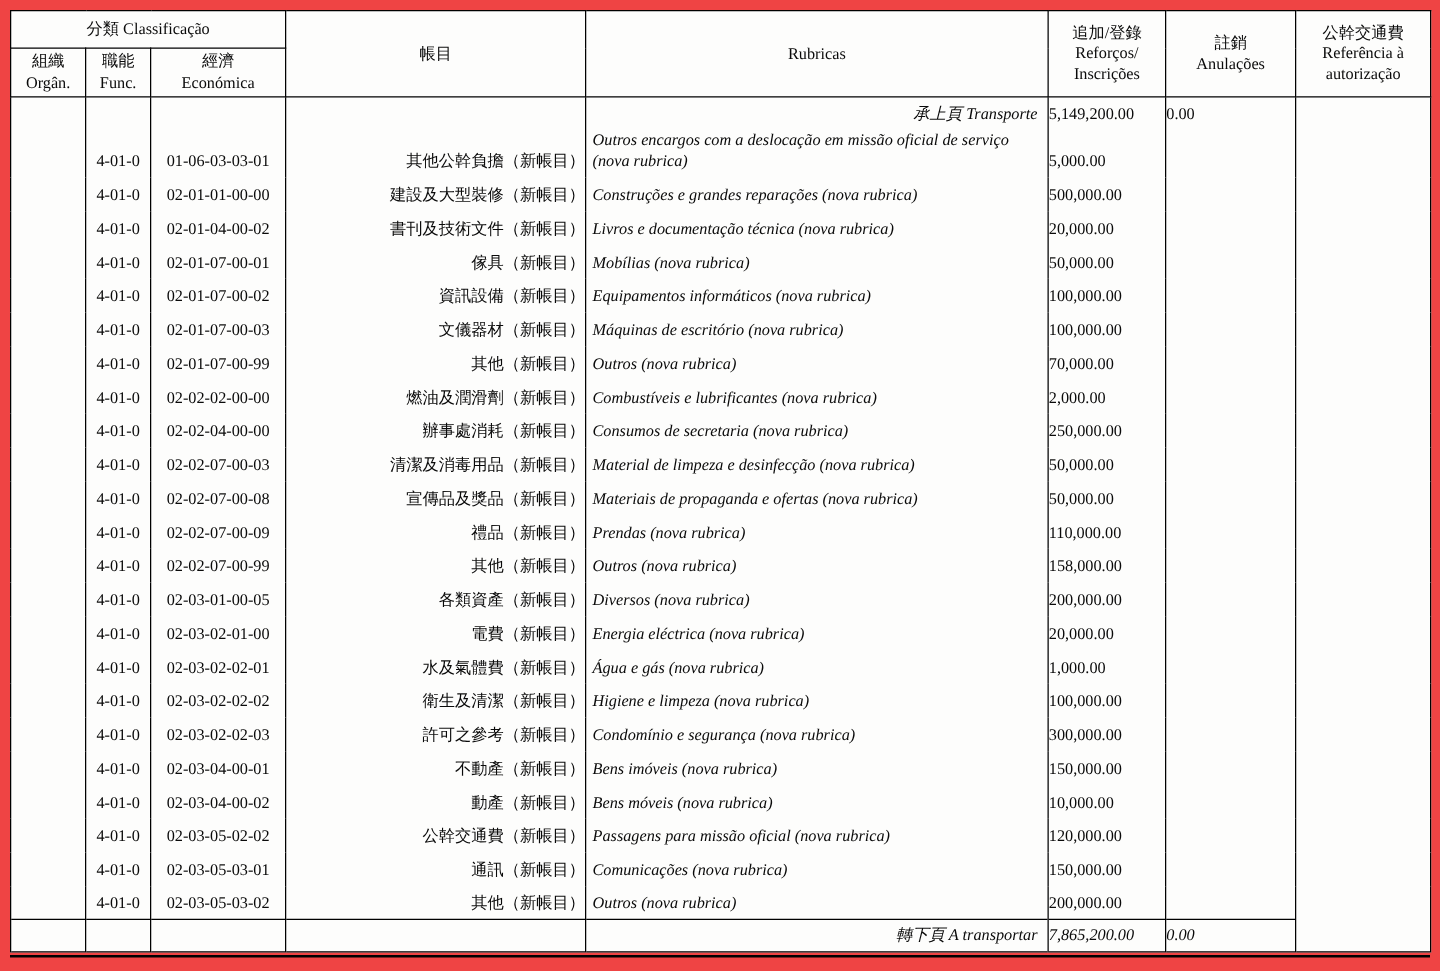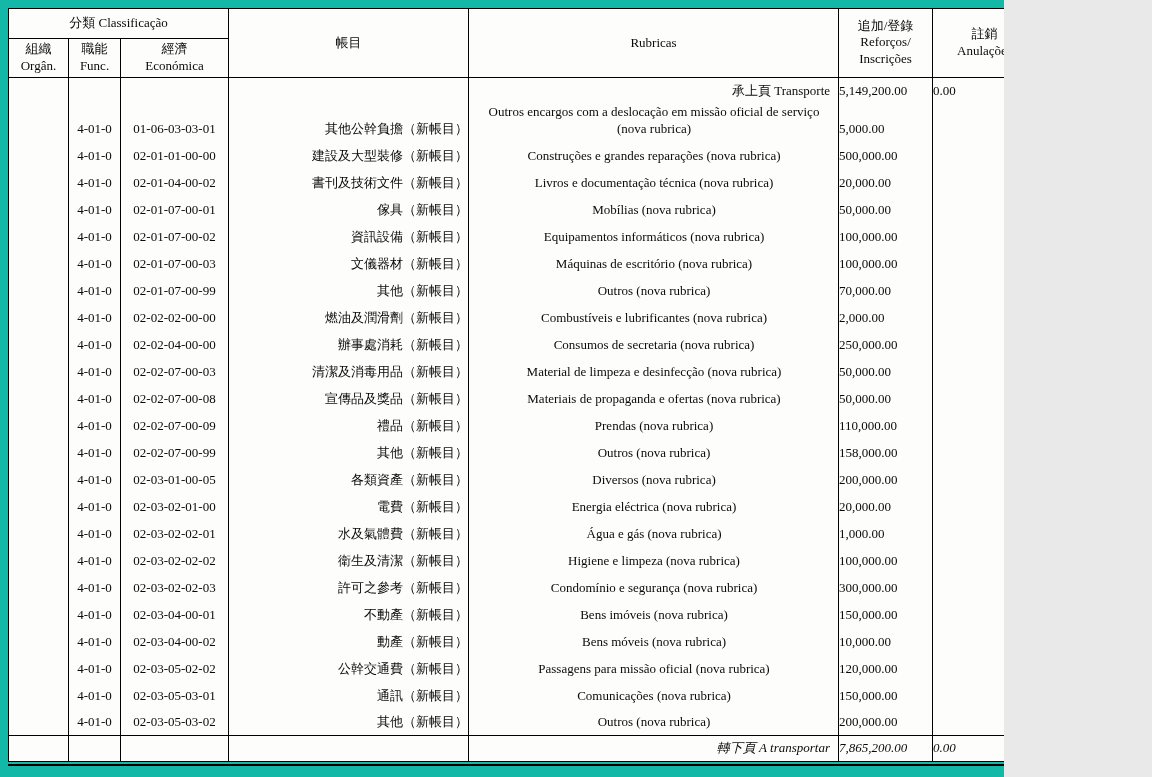--- a/index.html
+++ b/index.html
@@ -2,23 +2,23 @@
 <html><head>
 <meta charset="utf-8">
 <style>
   * { box-sizing: border-box; margin: 0; padding: 0; }
   html, body { background: #e9e9e9; }
   body {
     font-family: "Liberation Serif", "DejaVu Serif", serif;
     color: #000;
   }
   .page {
-    width: 1004px;
+    width: 1152px;
     height: 777px;
-    background: #14b8a6;
+    background: #ef4444;
     padding: 8px 8px 0 8px;
     overflow: hidden;
     position: relative;
   }
   table.budget-table {
     border-collapse: collapse;
     table-layout: fixed;
     width: 1136px;
     border: 1.5px solid #000;
     background: #fdfdfc;
@@ -62,23 +62,23 @@
     border-top: 1px solid #000;
     vertical-align: middle;
     height: 26px;
     padding-bottom: 2px;
     font-style: italic;
   }
   tfoot td.col-auth { border-top: none; }
 
   .col-func, .col-econ { text-align: center; }
   .col-account { text-align: right; padding-left: 5px; }
-  .col-rubrica { text-align: center; padding-left: 5px; padding-right: 4px; }
+  .col-rubrica { text-align: left; padding-left: 5px; padding-right: 4px; font-style: italic; }
   .col-amount, .col-cancel { text-align: left; padding-right: 6px; }
-  .carry-label { text-align: right; padding-right: 8px; }
+  .carry-label { text-align: right; font-style: italic; padding-right: 8px; }
   .hdr-line { line-height: 1.3; }
   .bottom-rule {
     width: 1136px;
     border-top: 2px solid #000;
     margin-top: 2px;
     height: 0;
   }
 </style>
 </head>
 <body>

